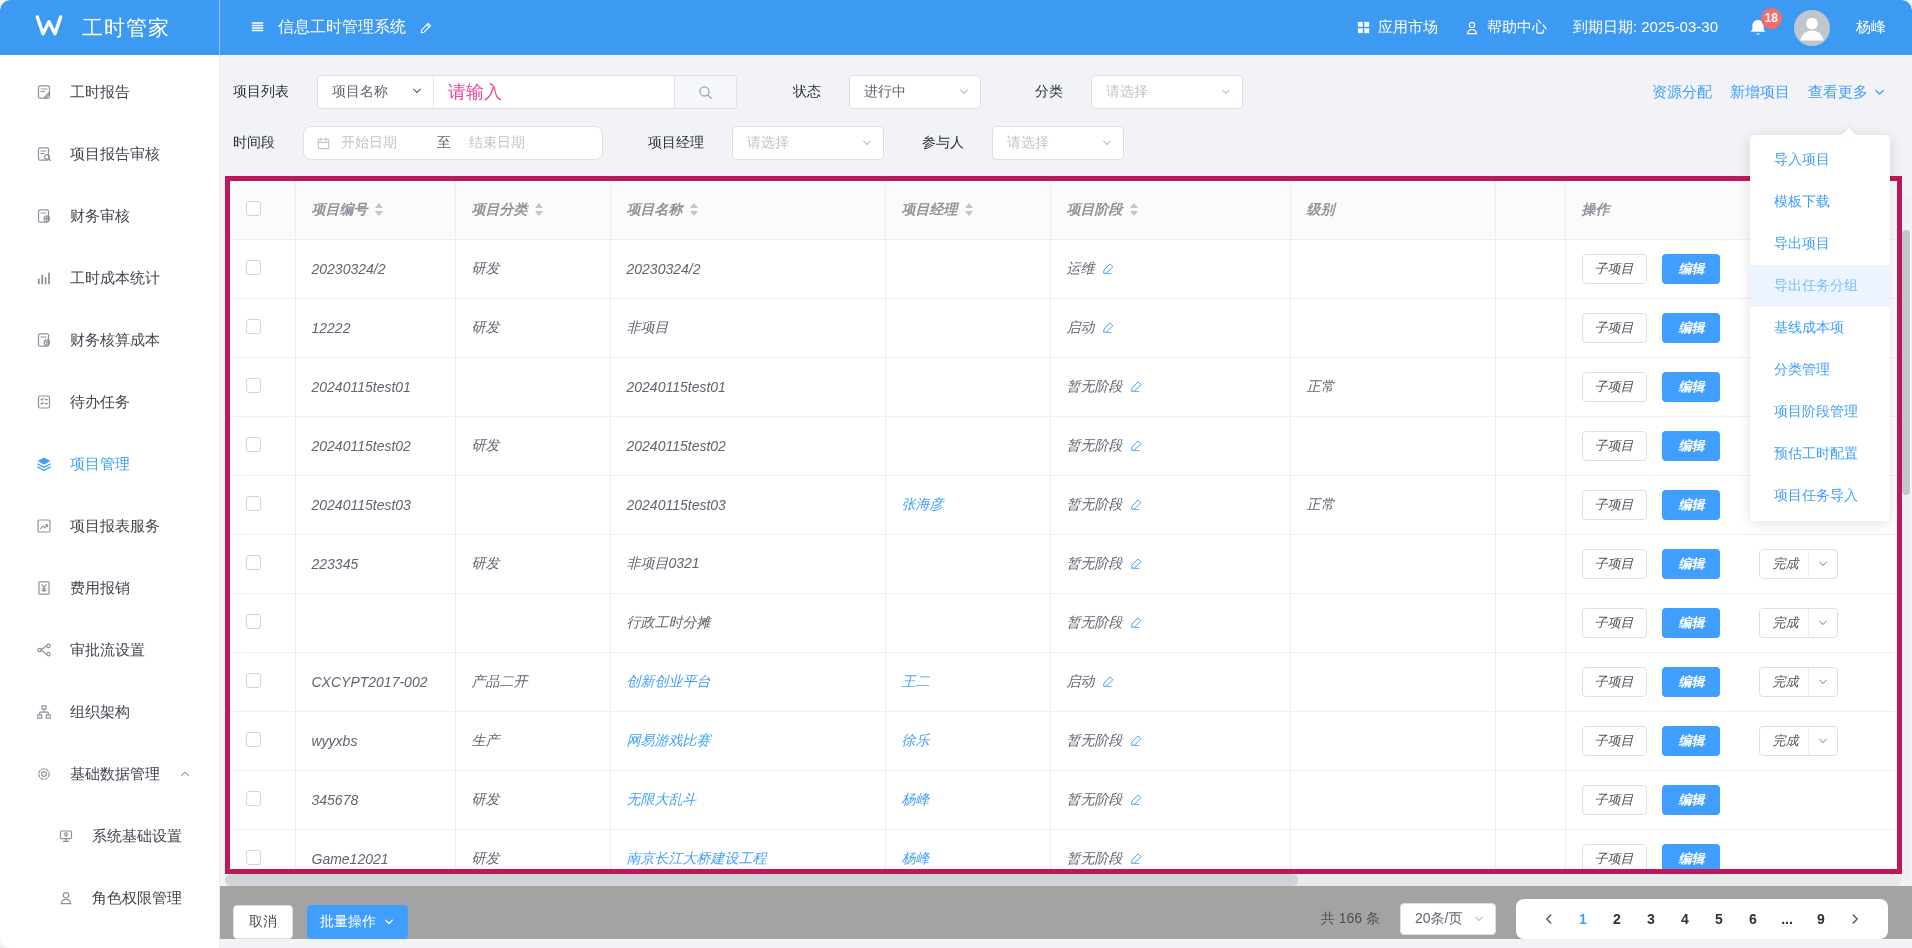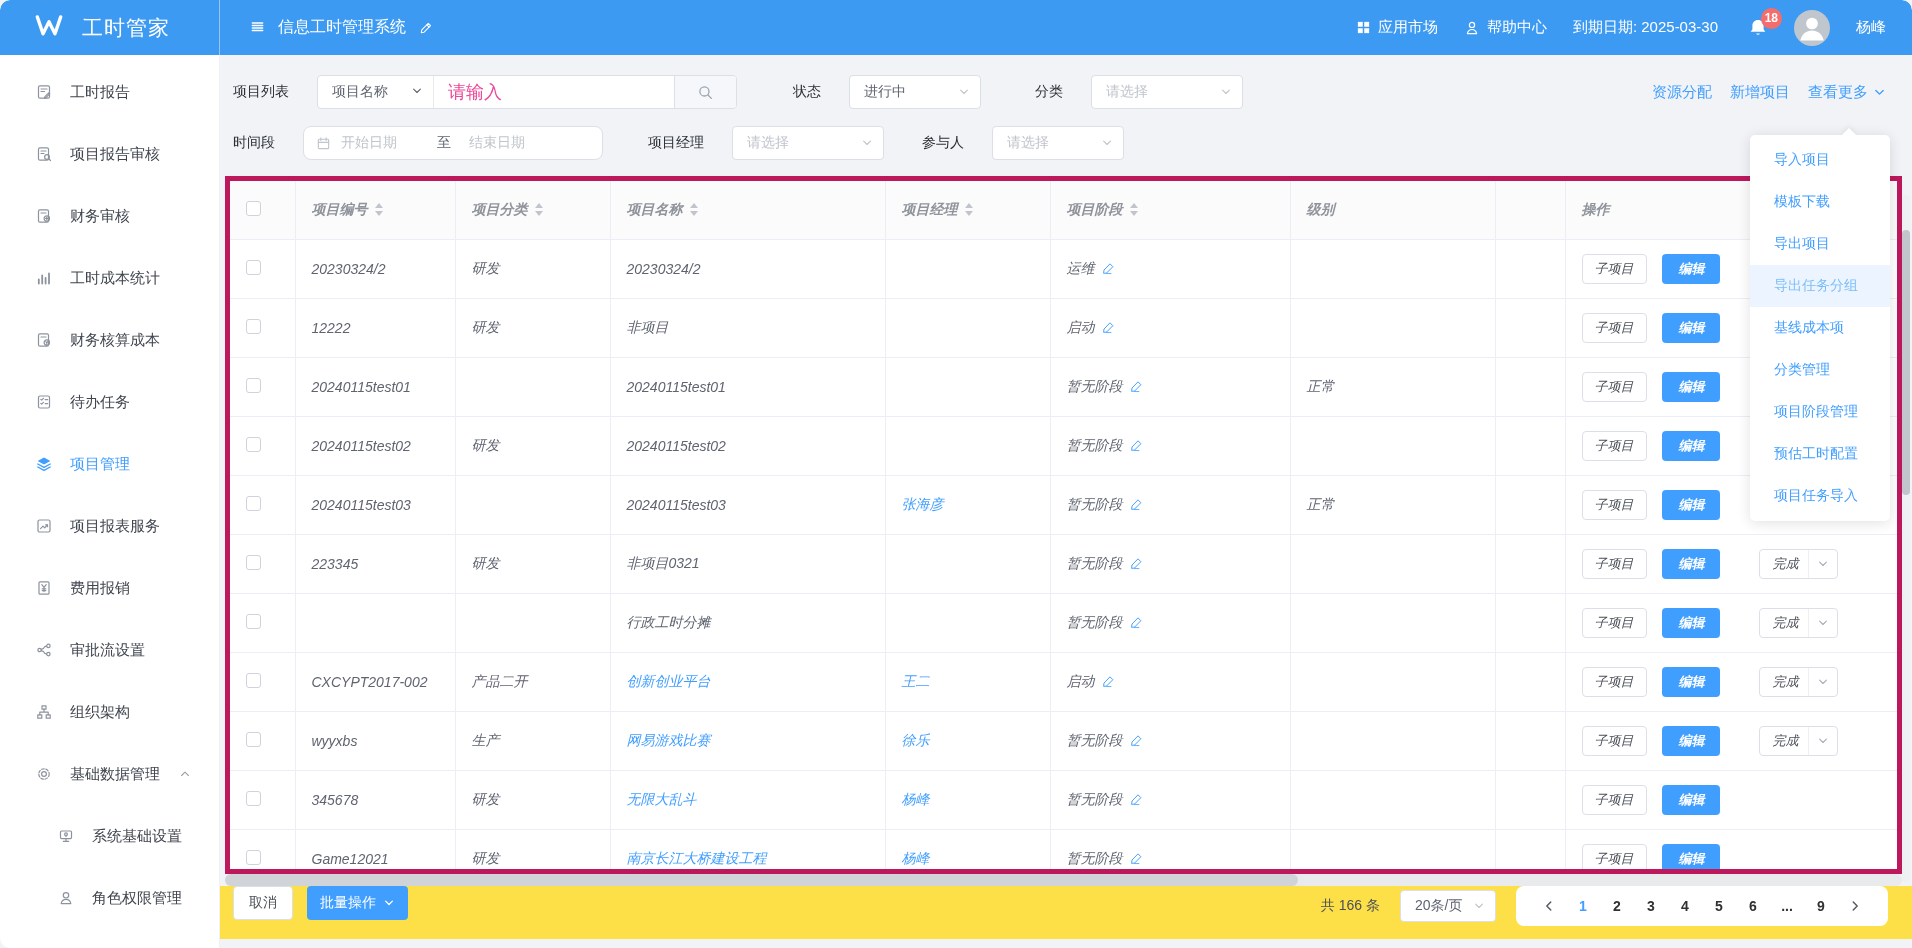--- a/index.html
+++ b/index.html
@@ -84,21 +84,21 @@
   .btn-done .dtxt { padding:0 10px 0 12px; }
   .btn-done .dchev { padding:0 8px; border-left:1px solid #edeff3; color:#a8adb5; display:flex; align-items:center; height:100%; }
 
   
   .hscroll { margin:0 10px 0 5px; height:12px; background:#e9eaec; border-radius:6px; position:relative; }
   .hscroll .thumb { position:absolute; left:0; top:0; height:12px; width:64%; background:#d0d3d7; border-radius:6px; }
   .vscroll { position:absolute; top:140px; bottom:66px; right:2px; width:8px; background:#eef0f2; border-radius:4px; z-index:30; }
   .vscroll .thumb { position:absolute; top:35px; left:0; width:8px; height:265px; background:#c2c6cc; border-radius:4px; }
 
   
-  .footerbar { height:53px; display:flex; align-items:flex-start; padding:0 24px 0 13px; background:#fde047; }
+  .footerbar { height:53px; display:flex; align-items:flex-end; padding:0 24px 0 13px; background:#a3a3a3; }
   .btn-cancel { height:34px; padding:0 15px; background:#fff; border:1px solid #dcdfe6; border-radius:4px; font-size:14px; color:#4b5058; display:flex; align-items:center; cursor:pointer; }
   .btn-batch { height:34px; padding:0 13px; background:#409eff; border-radius:4px; color:#fff; font-size:14px; display:flex; align-items:center; gap:7px; margin-left:14px; cursor:pointer; }
   .foot-right { margin-left:auto; display:flex; align-items:center; gap:20px; }
   .total-txt { font-size:14px; color:#4b5058; }
   .psize { width:96px; height:32px; }
   .pager { background:#fff; border-radius:8px; height:40px; display:flex; align-items:center; padding:0 20px; gap:8px; }
   .page-btn { min-width:26px; height:28px; display:flex; align-items:center; justify-content:center; font-size:14px; font-weight:600; color:#303133; cursor:pointer; padding:0 4px; }
   .page-btn.active { color:#409eff; }
   .page-chev { color:#565b63; display:flex; align-items:center; cursor:pointer; padding:0 6px; }
 </style>

